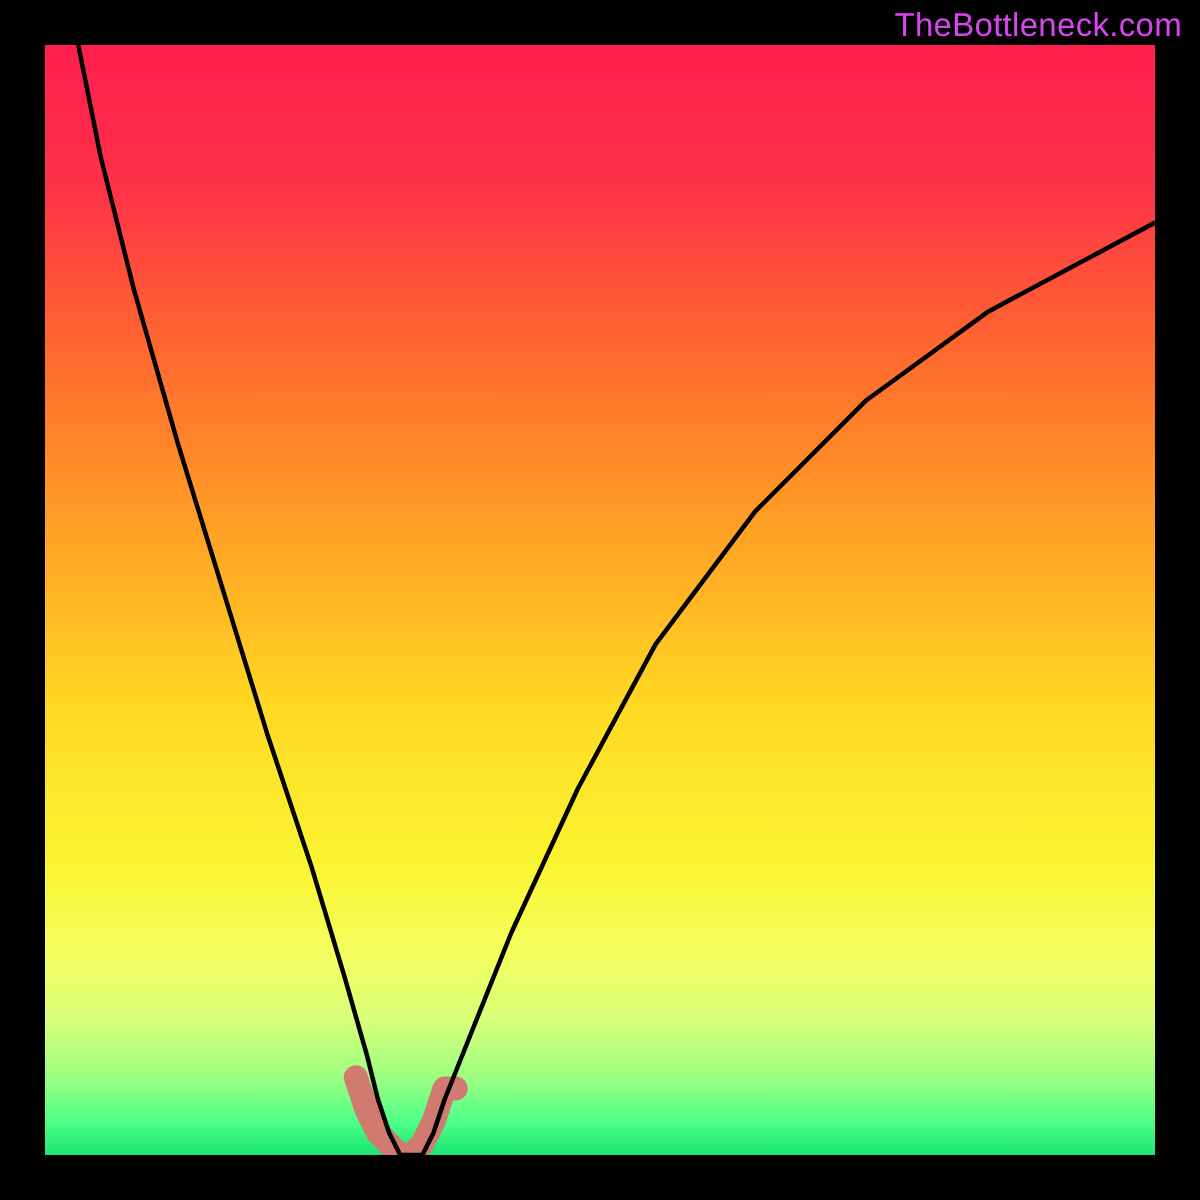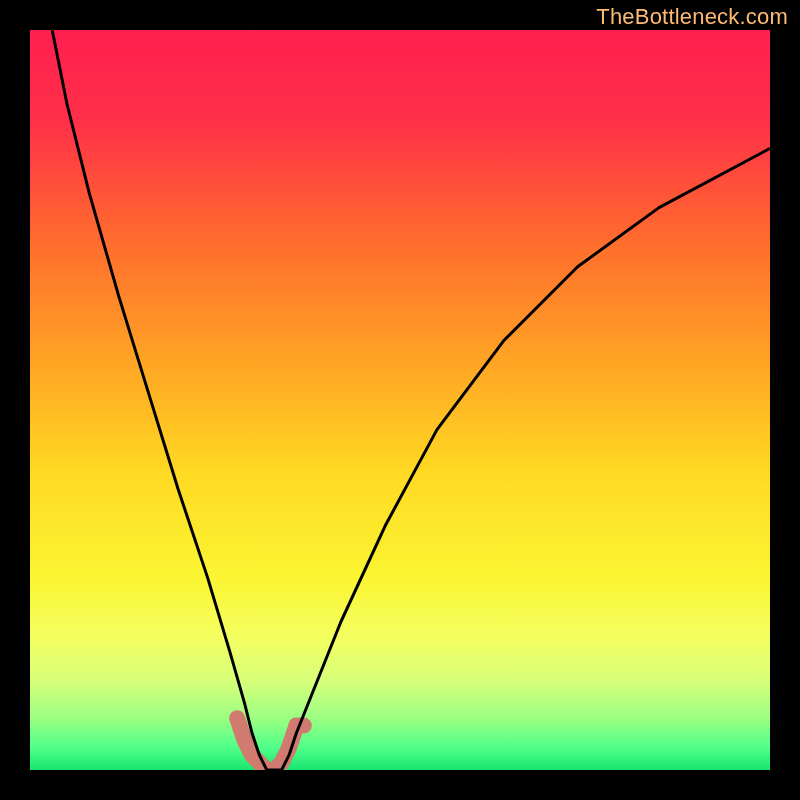--- a/index.html
+++ b/index.html
@@ -26,21 +26,21 @@
     overflow: hidden;
   }
   .gradient {
     position: absolute;
     left: 0; top: 0; right: 0; bottom: 0;
   }
   .watermark {
     position: absolute;
     top: 4px;
     right: 12px;
-    color: #fdba74;
+    color: #d946ef;
     font-size: 22px;
     font-weight: 500;
     letter-spacing: 0.2px;
     user-select: none;
   }
   svg.curve {
     position: absolute;
     left: 0; top: 0;
     width: 740px;
     height: 740px;

